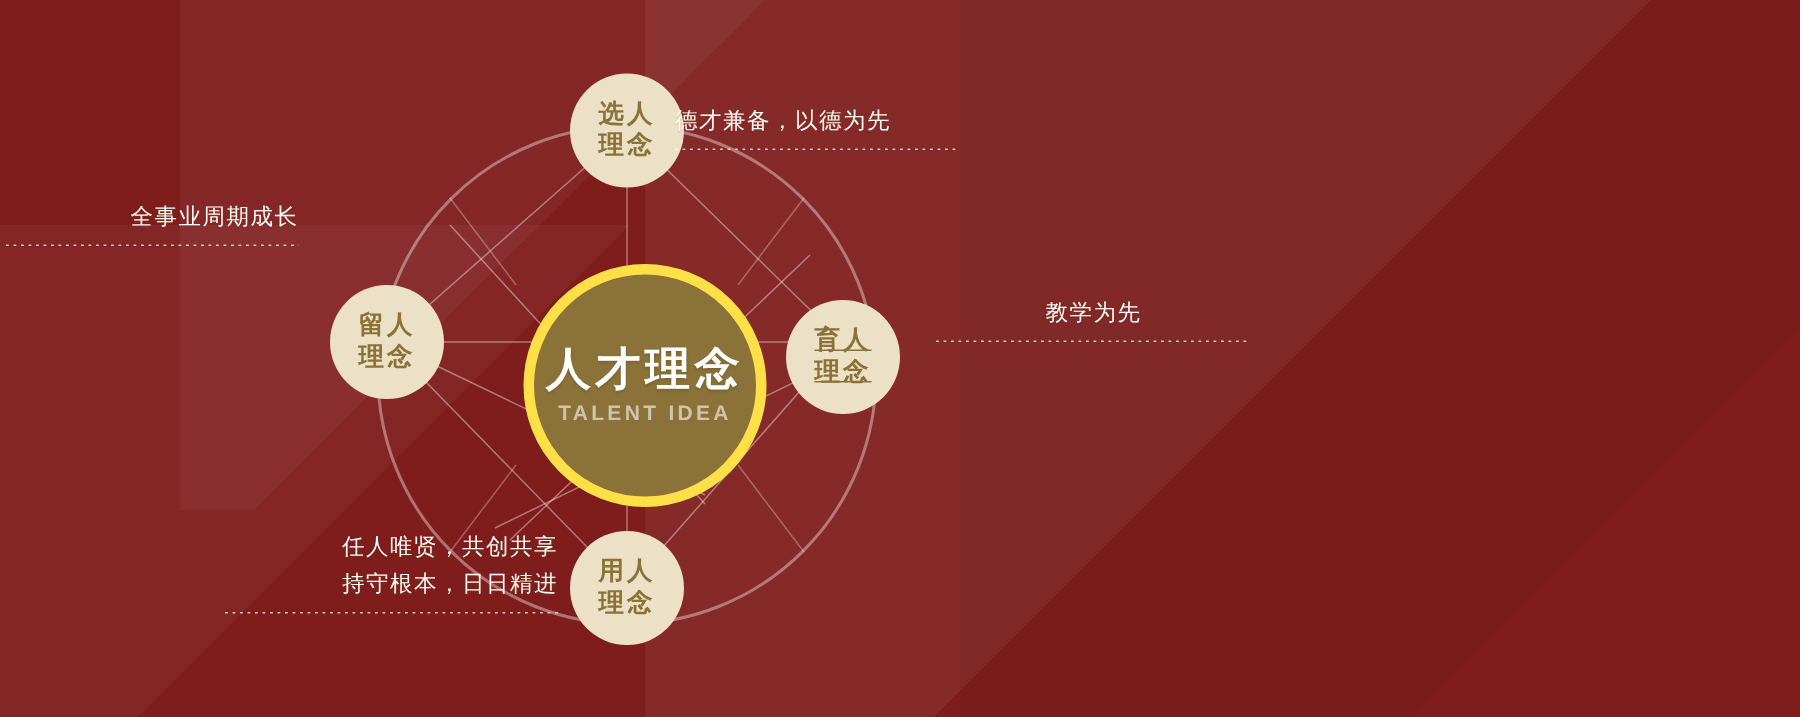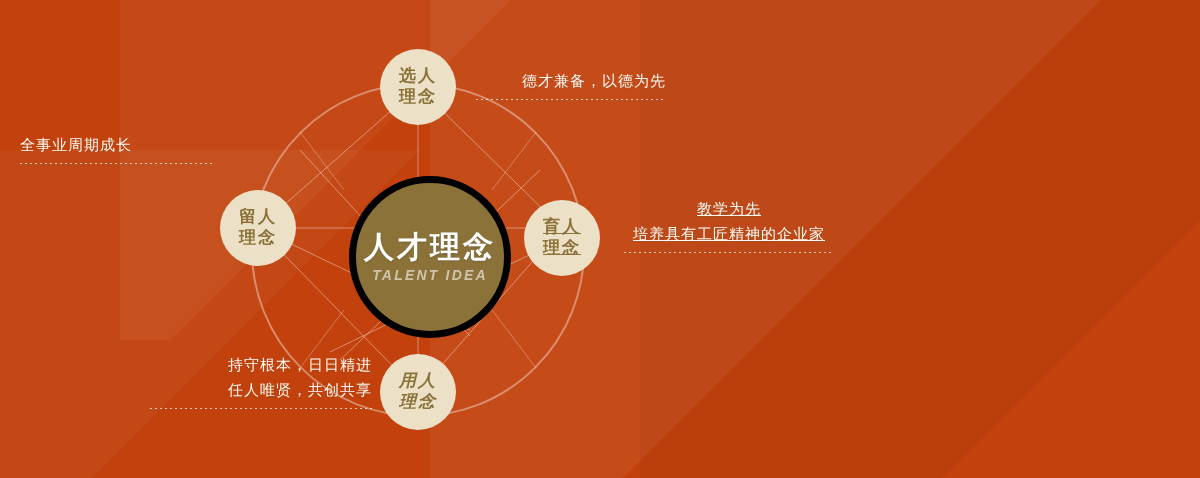--- a/index.html
+++ b/index.html
@@ -12,21 +12,21 @@
     height: 478px;
     overflow: hidden;
     font-family: "Liberation Sans", "DejaVu Sans", sans-serif;
   }
 
   #stage {
     position: relative;
     width: 1200px;
     height: 478px;
     overflow: hidden;
-    background: #c2410c;
+    background: #7f1d1d;
   }
 
   
   .band {
     position: absolute;
     pointer-events: none;
   }
   .band-a {
     left: 430px;
     top: -330px;
@@ -86,44 +86,43 @@
   .node-sm {
     width: 76px;
     height: 76px;
     font-size: 17px;
   }
 
   .node-center {
     width: 148px;
     height: 148px;
     background: #8a7239;
-    border: 7px solid #000000;
+    border: 7px solid #fde047;
     box-sizing: content-box;
     color: #ffffff;
     letter-spacing: 3px;
   }
   .node-center .cn {
     font-size: 30px;
     font-weight: bold;
     line-height: 1.1;
     margin-bottom: 4px;
     text-shadow: 0 1px 2px rgba(0,0,0,0.12);
   }
   .node-center .en {
     font-size: 14px;
     font-weight: bold;
     letter-spacing: 2.2px;
     color: #cfc4ab;
-    font-style: italic;
   }
 
   
   #node-select { left: 380px; top: 49px; }
   #node-develop { left: 524px; top: 200px; text-decoration: underline; }
-  #node-use { left: 380px; top: 354px; font-style: italic; }
+  #node-use { left: 380px; top: 354px; }
   #node-retain { left: 220px; top: 190px; text-align: center; }
   #node-core  { left: 349px; top: 176px; }
 
   
   .caption {
     position: absolute;
     color: #fdfaf3;
     font-size: 15px;
     line-height: 25px;
     letter-spacing: 1px;
@@ -133,30 +132,30 @@
   .caption .line { display: block; }
   .caption .rule {
     display: block;
     height: 1px;
     margin-top: 6px;
     background-image: linear-gradient(to right, rgba(255,255,255,0.72) 0 2px, rgba(255,255,255,0) 2px 5px);
     background-size: 5px 1px;
     background-repeat: repeat-x;
   }
 
-  #caption-select  { left: 476px; top: 68px;  text-align: right; }
+  #caption-select  { left: 450px; top: 68px;  text-align: left; }
   #caption-select .rule { width: 190px; }
 
-  #caption-develop { left: 624px; top: 196px; text-align: center; text-decoration: underline; }
+  #caption-develop { left: 624px; top: 196px; text-align: center; }
   #caption-develop .rule { width: 210px; }
 
   #caption-use     { left: 150px; top: 352px; text-align: right; }
   #caption-use .rule { width: 222px; }
 
-  #caption-retain  { left: 20px;  top: 132px; text-align: left; width: 195px; }
+  #caption-retain  { left: 4px;  top: 132px; text-align: right; width: 195px; }
   #caption-retain .rule { width: 195px; }
 </style>
 </head>
 <body>
 
 <div id="stage">
 
   <div class="band band-a"></div>
   <div class="band band-d"></div>
   <div class="band band-b"></div>
@@ -212,27 +211,26 @@
     <span class="en">TALENT IDEA</span>
   </div>
 
   <div class="caption" id="caption-select">
     <span class="line">德才兼备，以德为先</span>
     <span class="rule"></span>
   </div>
 
   <div class="caption" id="caption-develop">
     <span class="line">教学为先</span>
-    <span class="line">培养具有工匠精神的企业家</span>
     <span class="rule"></span>
   </div>
 
   <div class="caption" id="caption-use">
+    <span class="line">任人唯贤，共创共享</span>
     <span class="line">持守根本，日日精进</span>
-    <span class="line">任人唯贤，共创共享</span>
     <span class="rule"></span>
   </div>
 
   <div class="caption" id="caption-retain">
     <span class="line">全事业周期成长</span>
     <span class="rule"></span>
   </div>
 
 </div>
 

